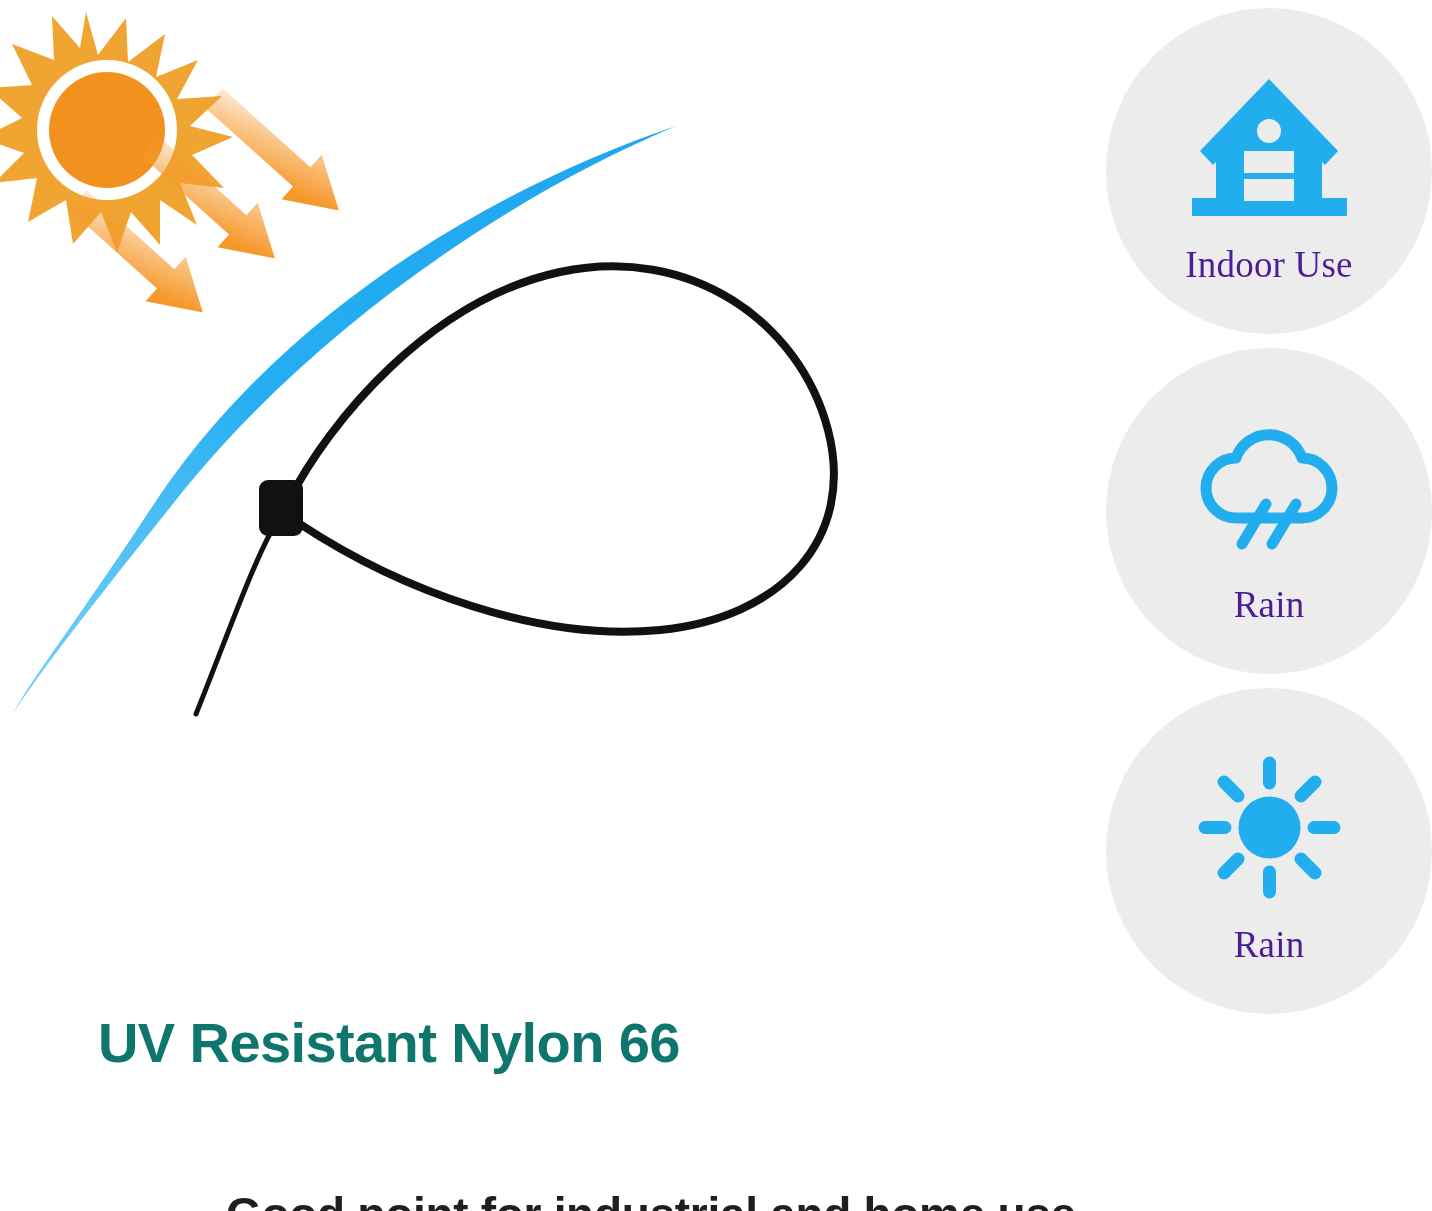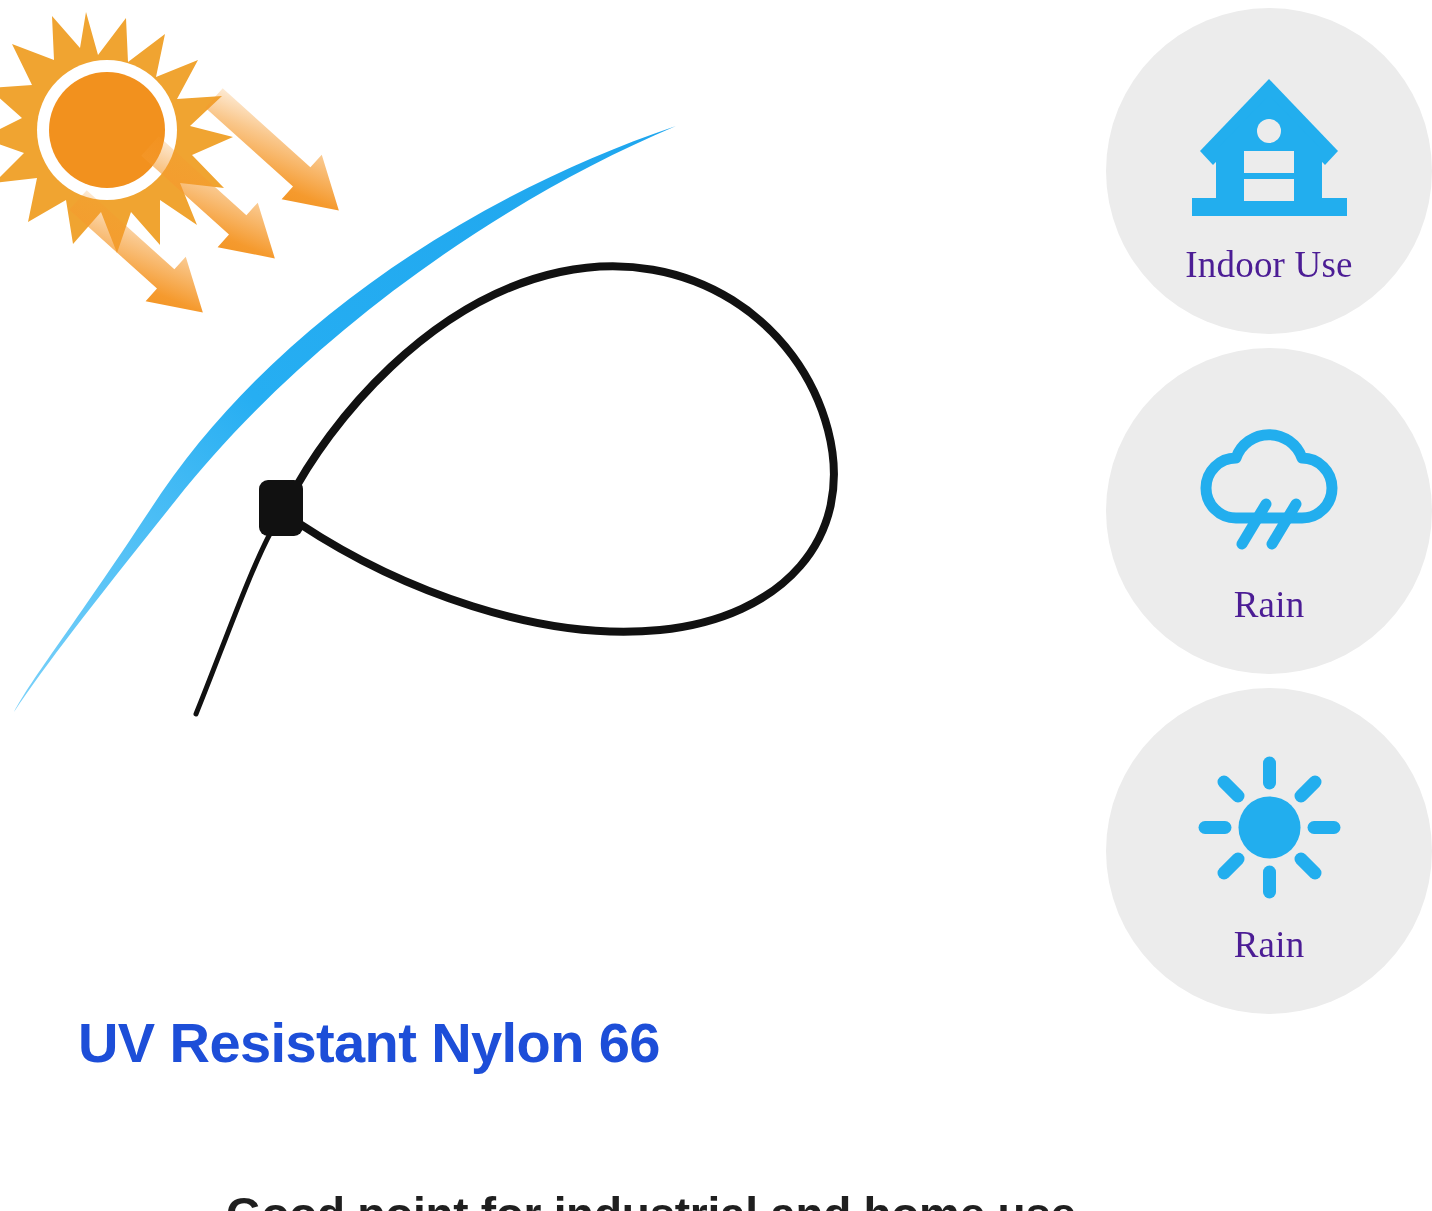--- a/index.html
+++ b/index.html
@@ -74,23 +74,24 @@
     position: absolute;
     left: 78px;
     top: 1008px;
     width: 1000px;
   }
   .headline-line {
     font-family: "Liberation Sans", sans-serif;
     font-weight: bold;
     font-size: 56px;
     line-height: 70px;
-    color: #1d4ed8;
+    color: #0f766e;
     letter-spacing: -0.6px;
     white-space: nowrap;
+    margin-left: 20px;
   }
   #subline {
     position: absolute;
     left: 226px;
     top: 1186px;
     width: 1000px;
     font-family: "Liberation Sans", sans-serif;
     font-weight: bold;
     font-size: 46px;
     line-height: 56px;

